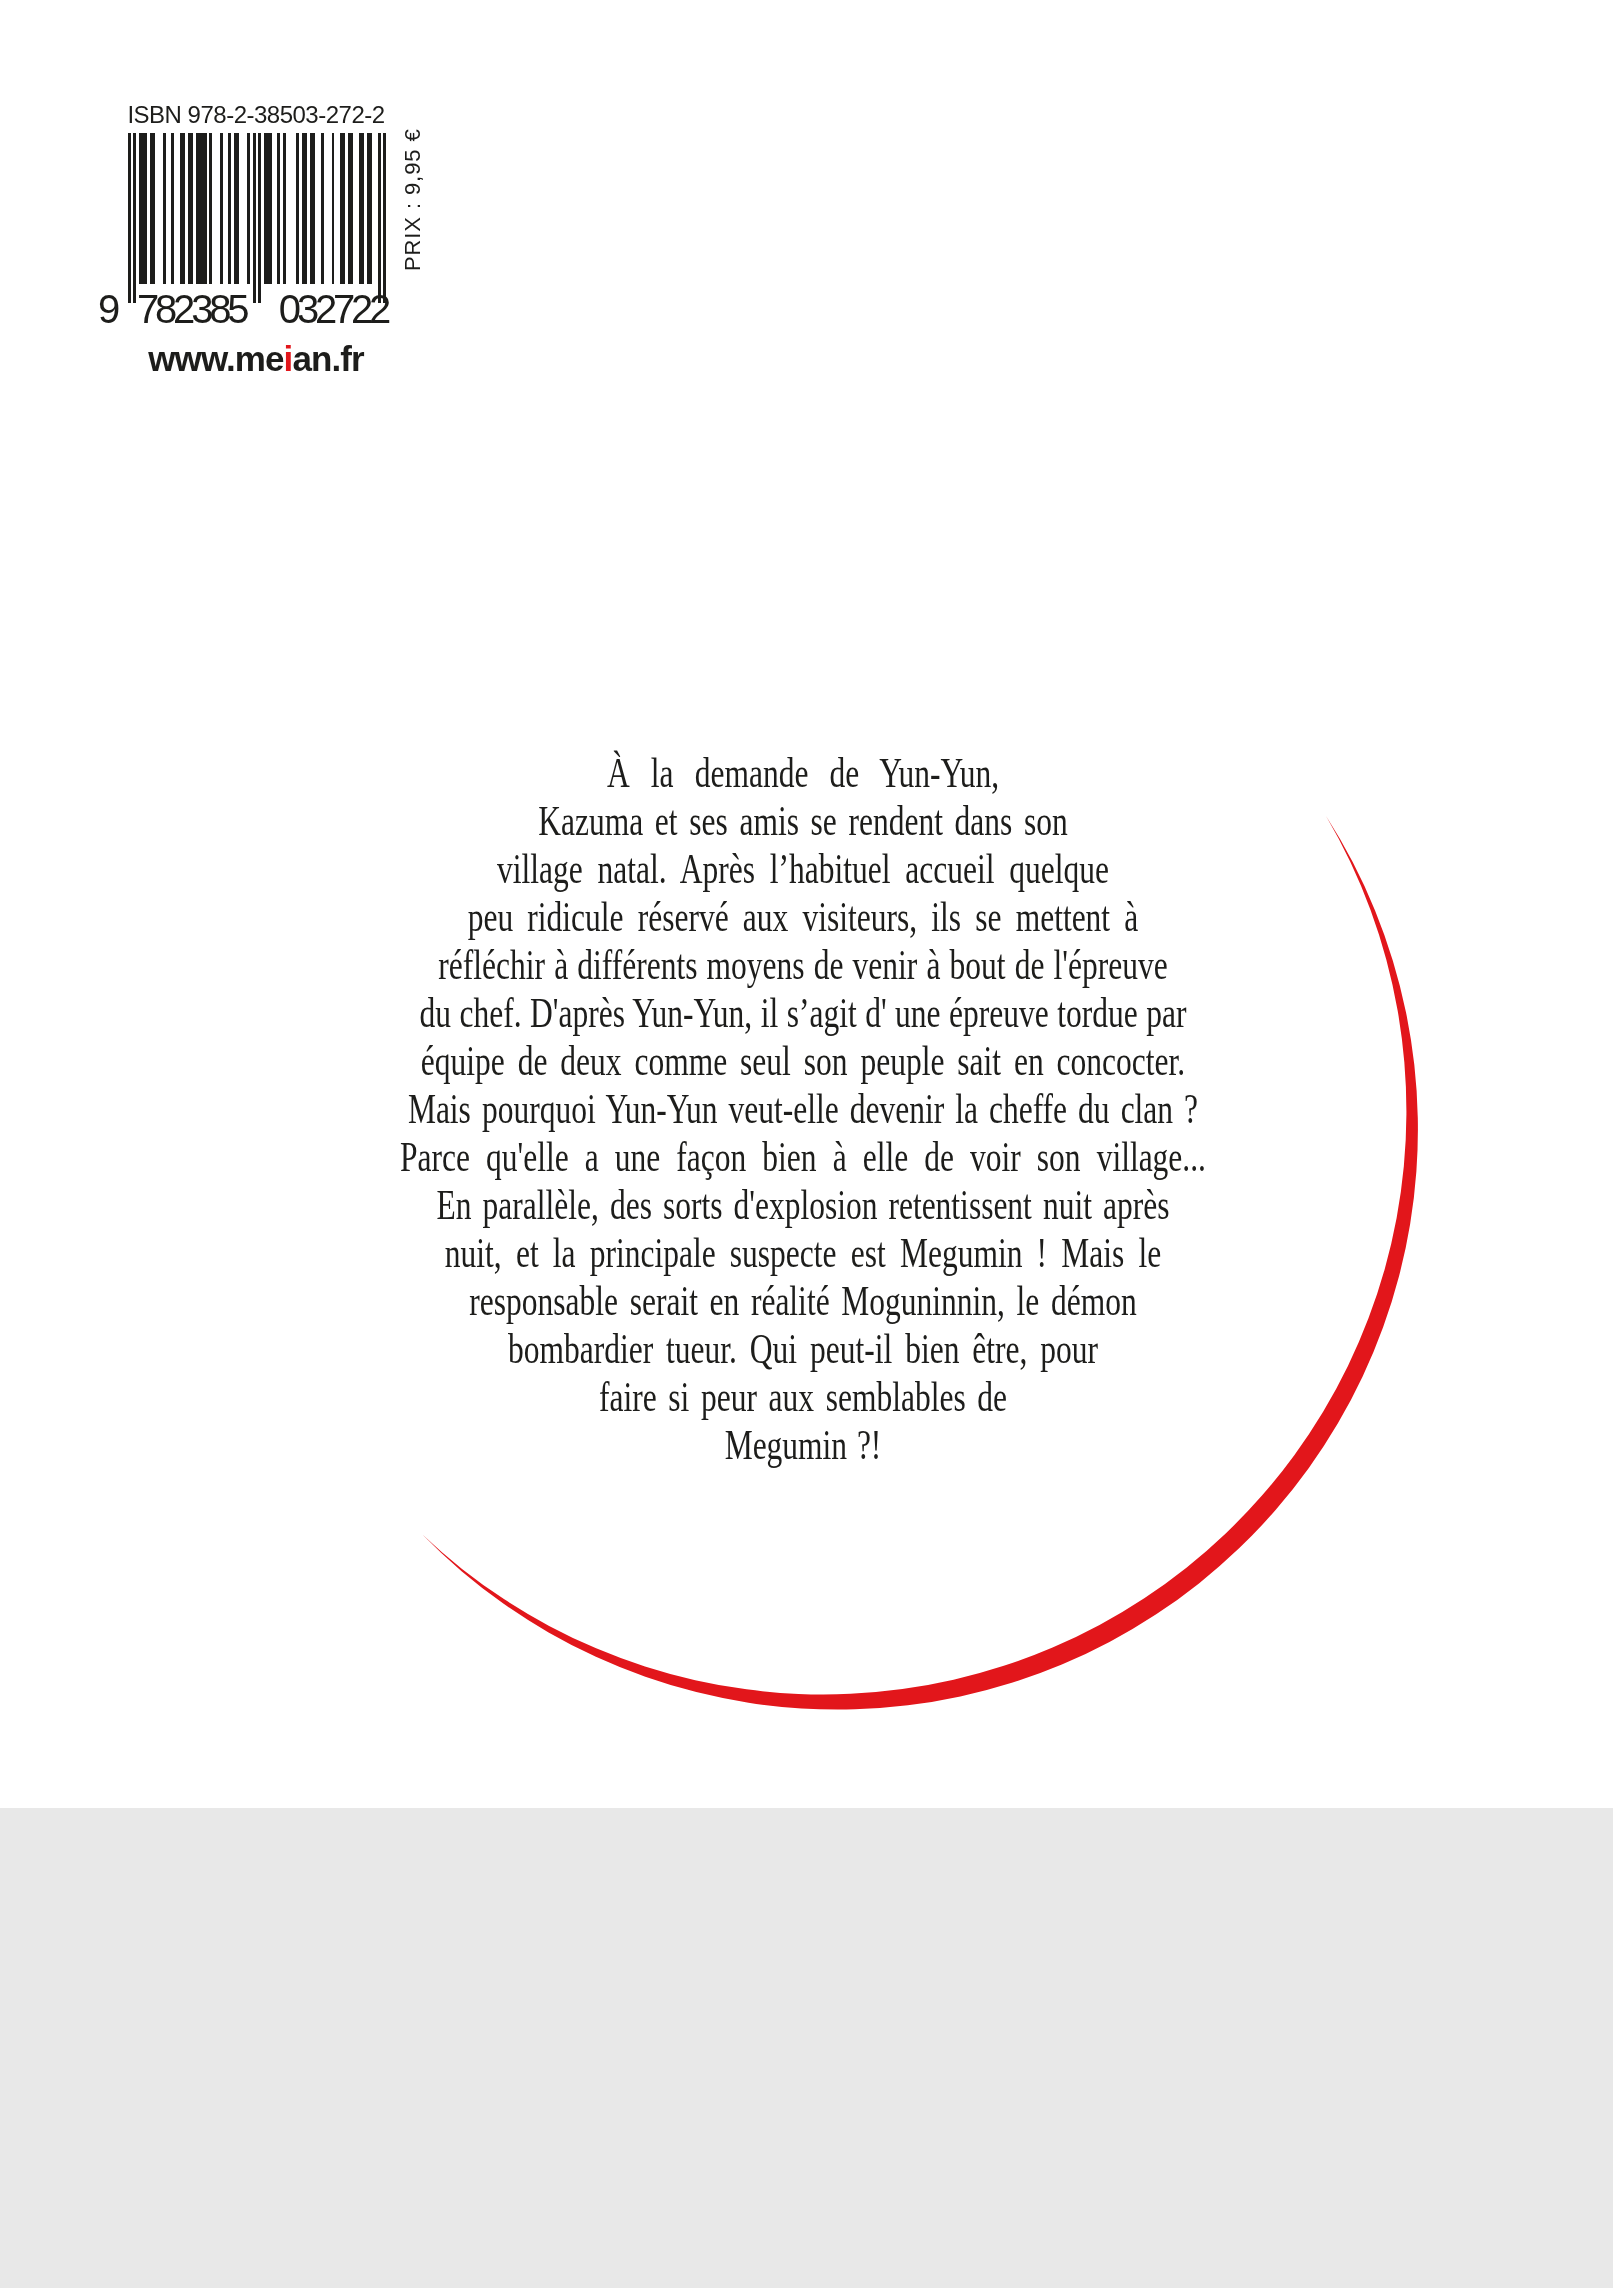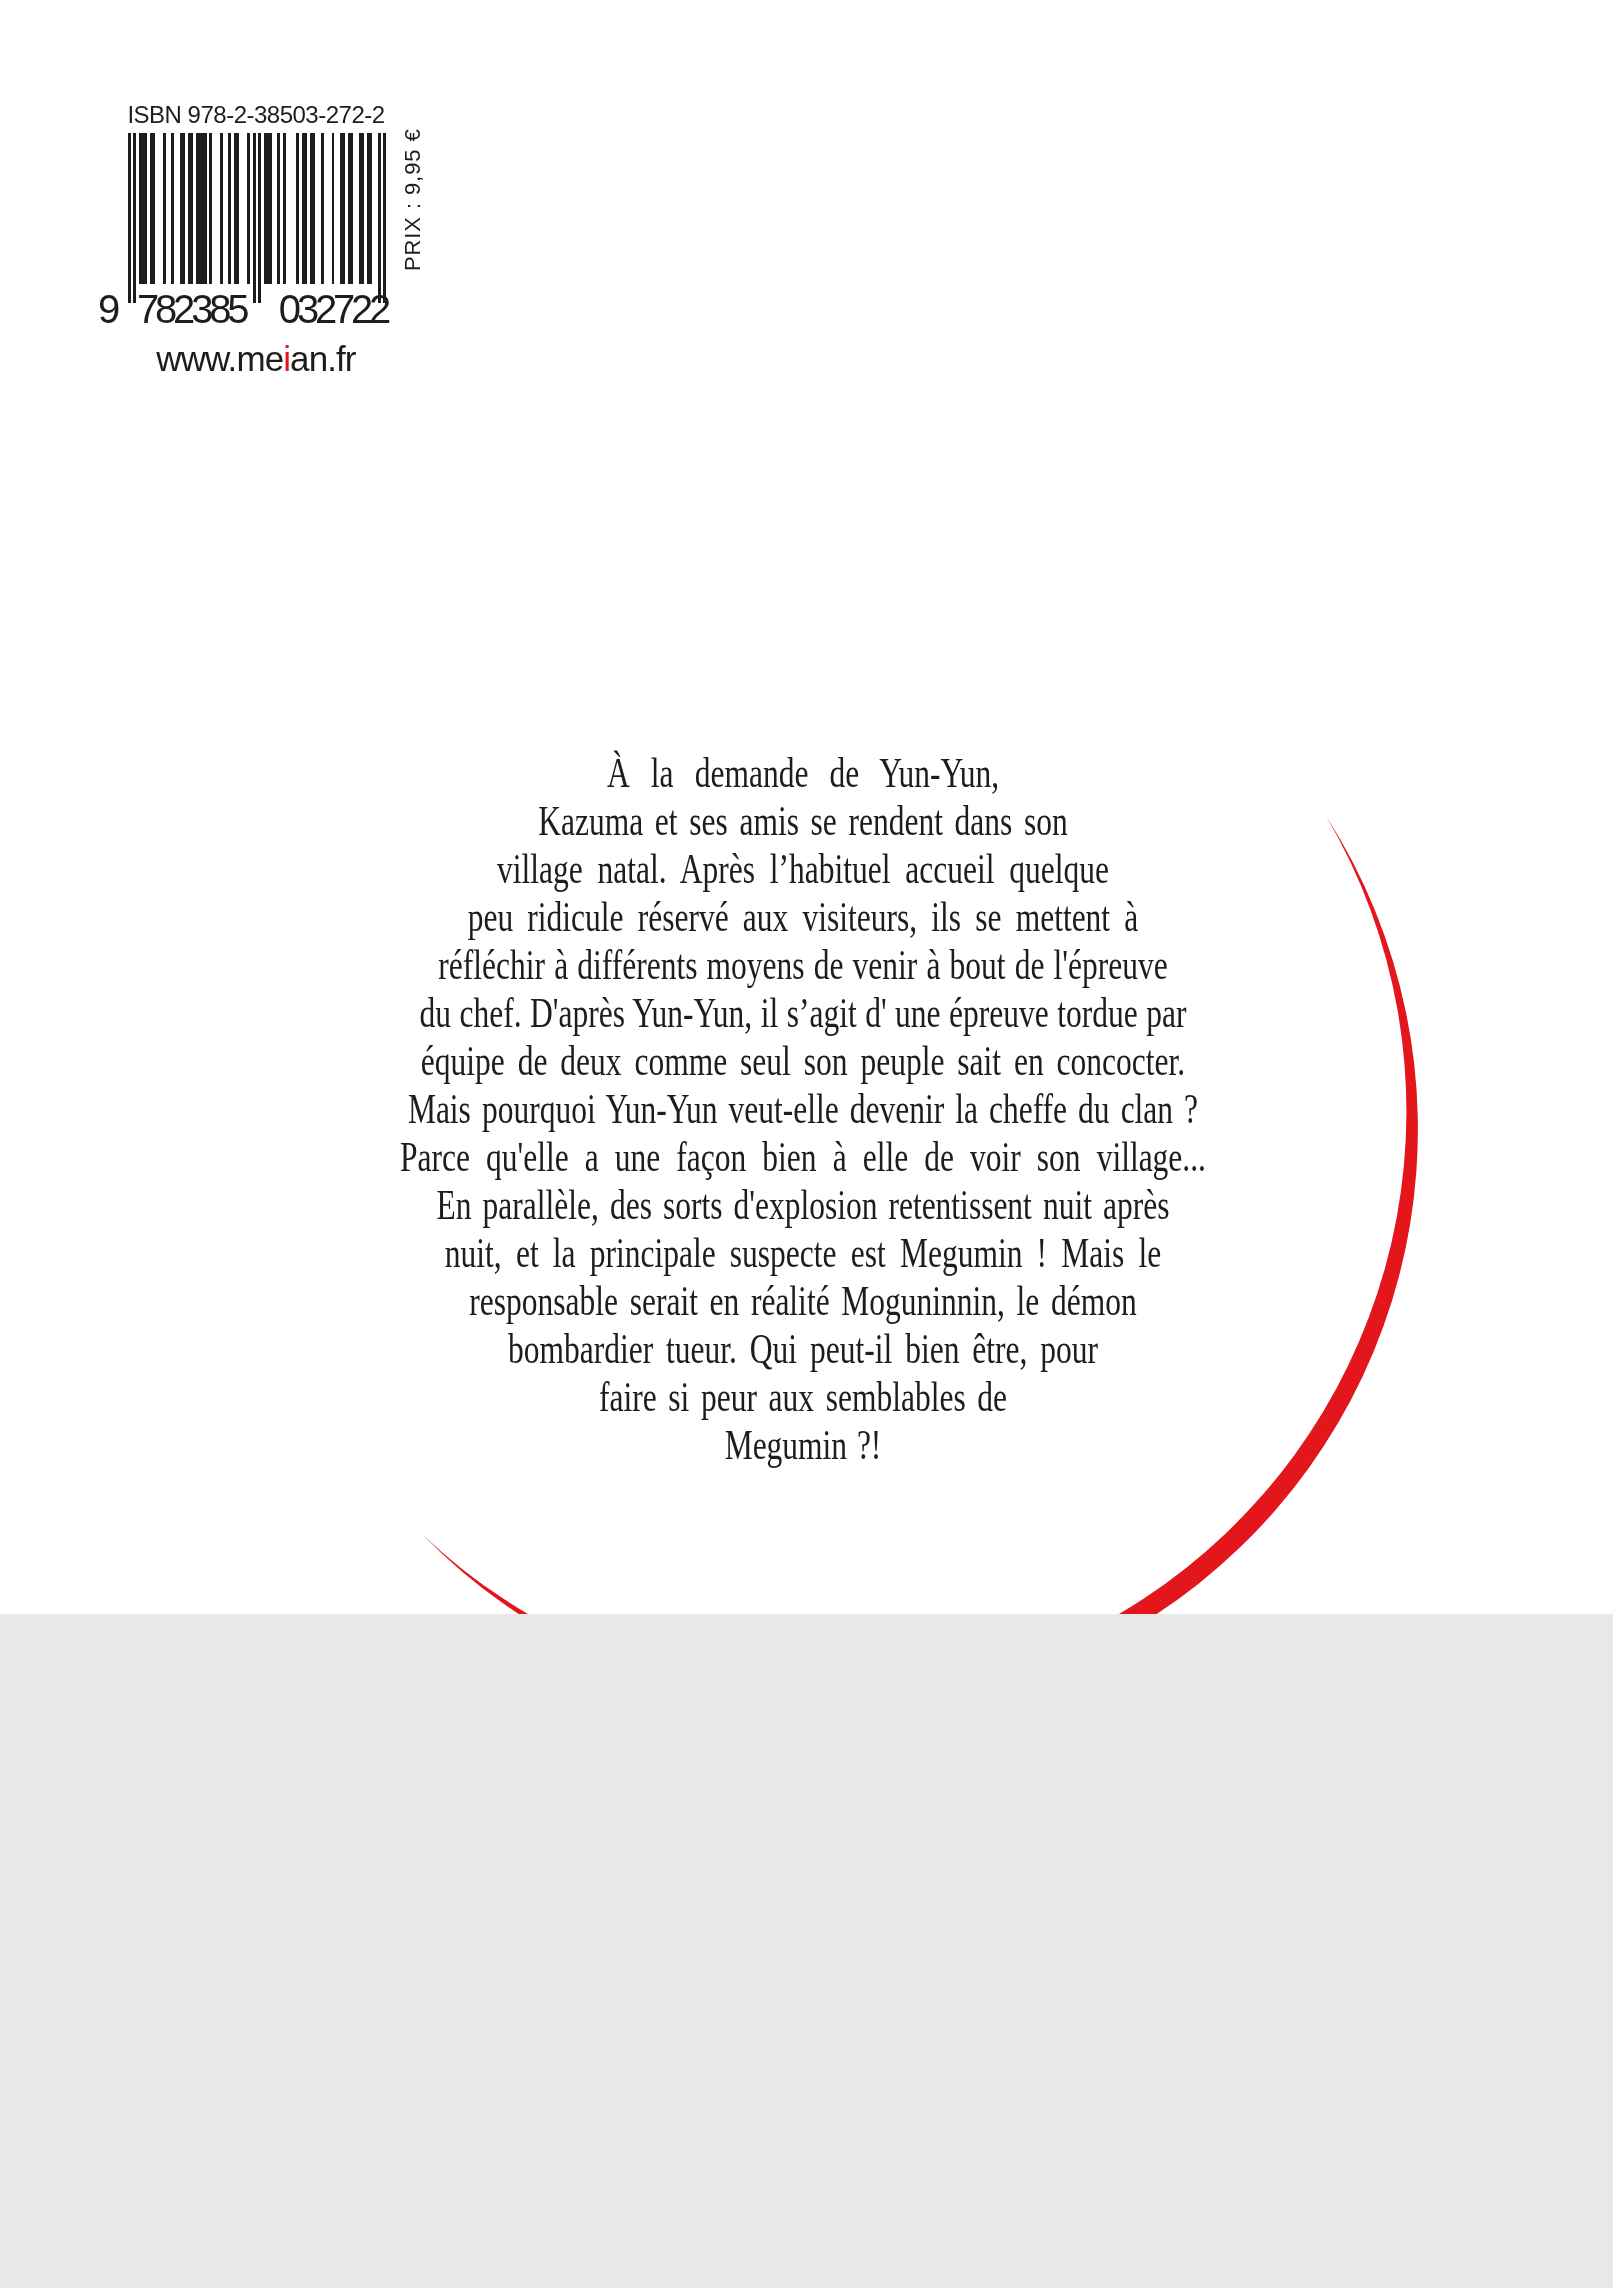--- a/index.html
+++ b/index.html
@@ -1,18 +1,18 @@
 <!DOCTYPE html>
 <html style="font-size:14.8px"><head>
 <meta charset="utf-8">
 <style>
   html,body{margin:0;padding:0;background:#e8e8e8;}
   #page{
     position:relative;
-    width:1613px;height:1614px;
+    width:1613px;height:1808px;
     background:#ffffff;
     overflow:hidden;
     font-family:"Liberation Sans", sans-serif;
     color:#1d1d1b;
   }
   
   #isbn-label{
     position:absolute;left:90px;top:101px;width:332px;
     text-align:center;font-size:24px;letter-spacing:-0.5px;
     white-space:nowrap;
@@ -27,21 +27,21 @@
   #bc-prefix{left:85px;width:31px;text-align:right;}
   #bc-group1{left:137px;width:114px;text-align:left;}
   #bc-group2{left:268px;width:114px;text-align:center;margin-left:8px;}
   #price-label{
     position:absolute;left:400px;top:271px;
     transform:rotate(-90deg);transform-origin:0 0;
     font-size:22px;letter-spacing:0.9px;white-space:nowrap;
   }
   #website{
     position:absolute;left:90px;top:339px;width:332px;
-    text-align:center;font-weight:normal;font-size:35px;
+    text-align:center;font-weight:bold;font-size:35px;
     letter-spacing:-0.9px;white-space:nowrap;
   }
   
   #synopsis{
     position:absolute;left:157px;top:749px;width:1292px;
     transform:scaleX(0.75);transform-origin:50% 0;
     font-family:"Liberation Serif", serif;
     font-size:42px;line-height:48px;
     text-align:center;color:#1d1d1b;
   }

